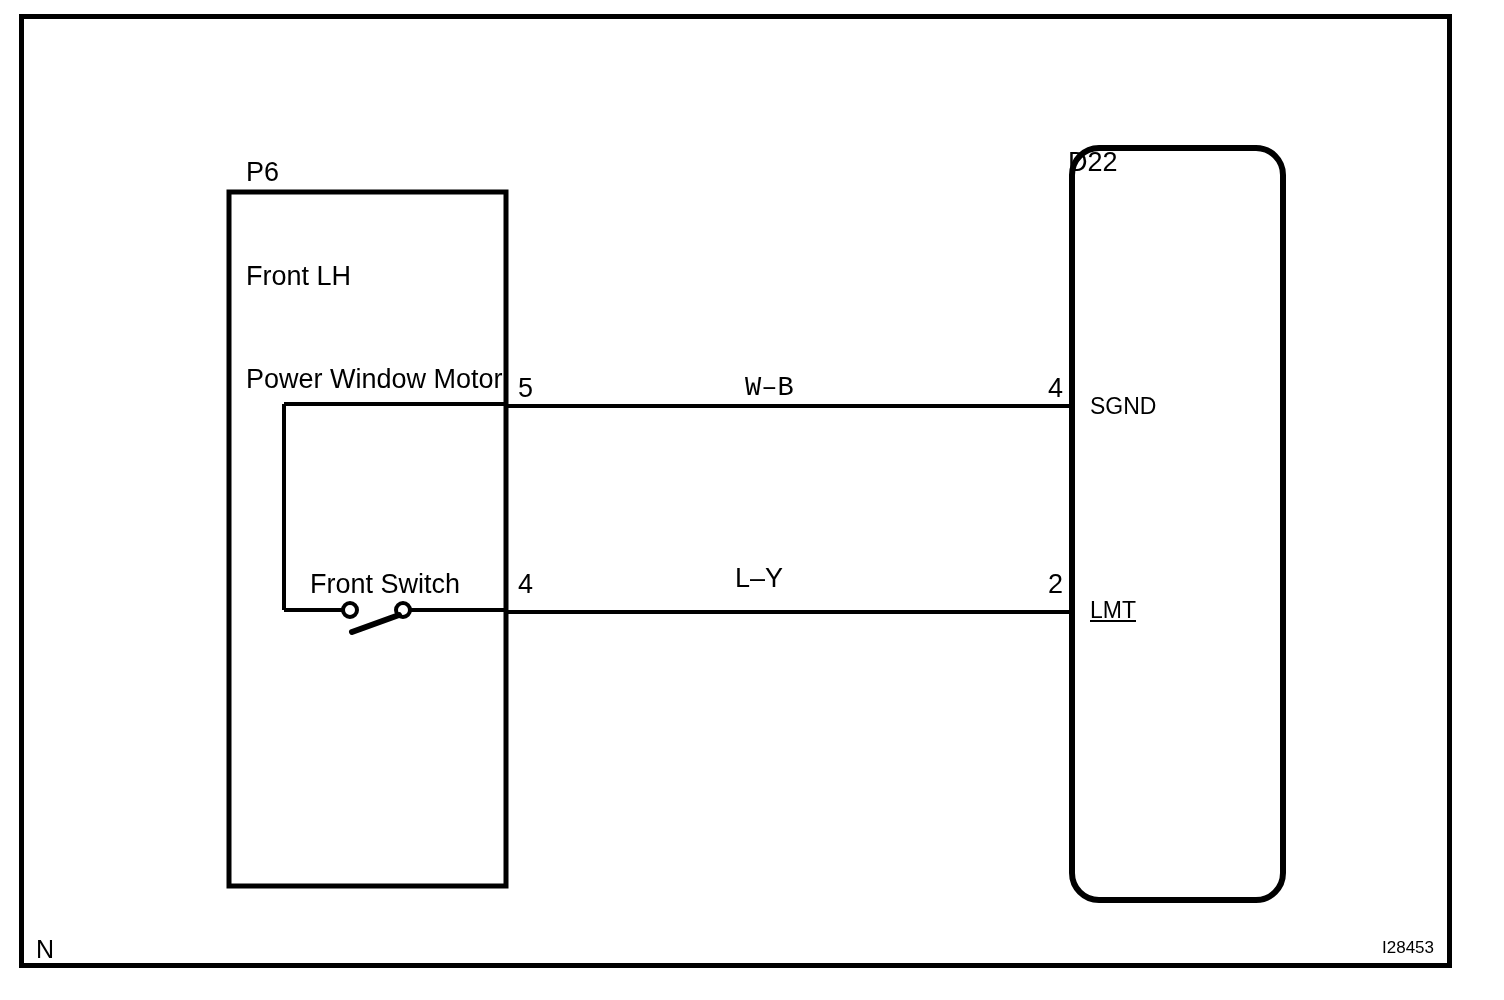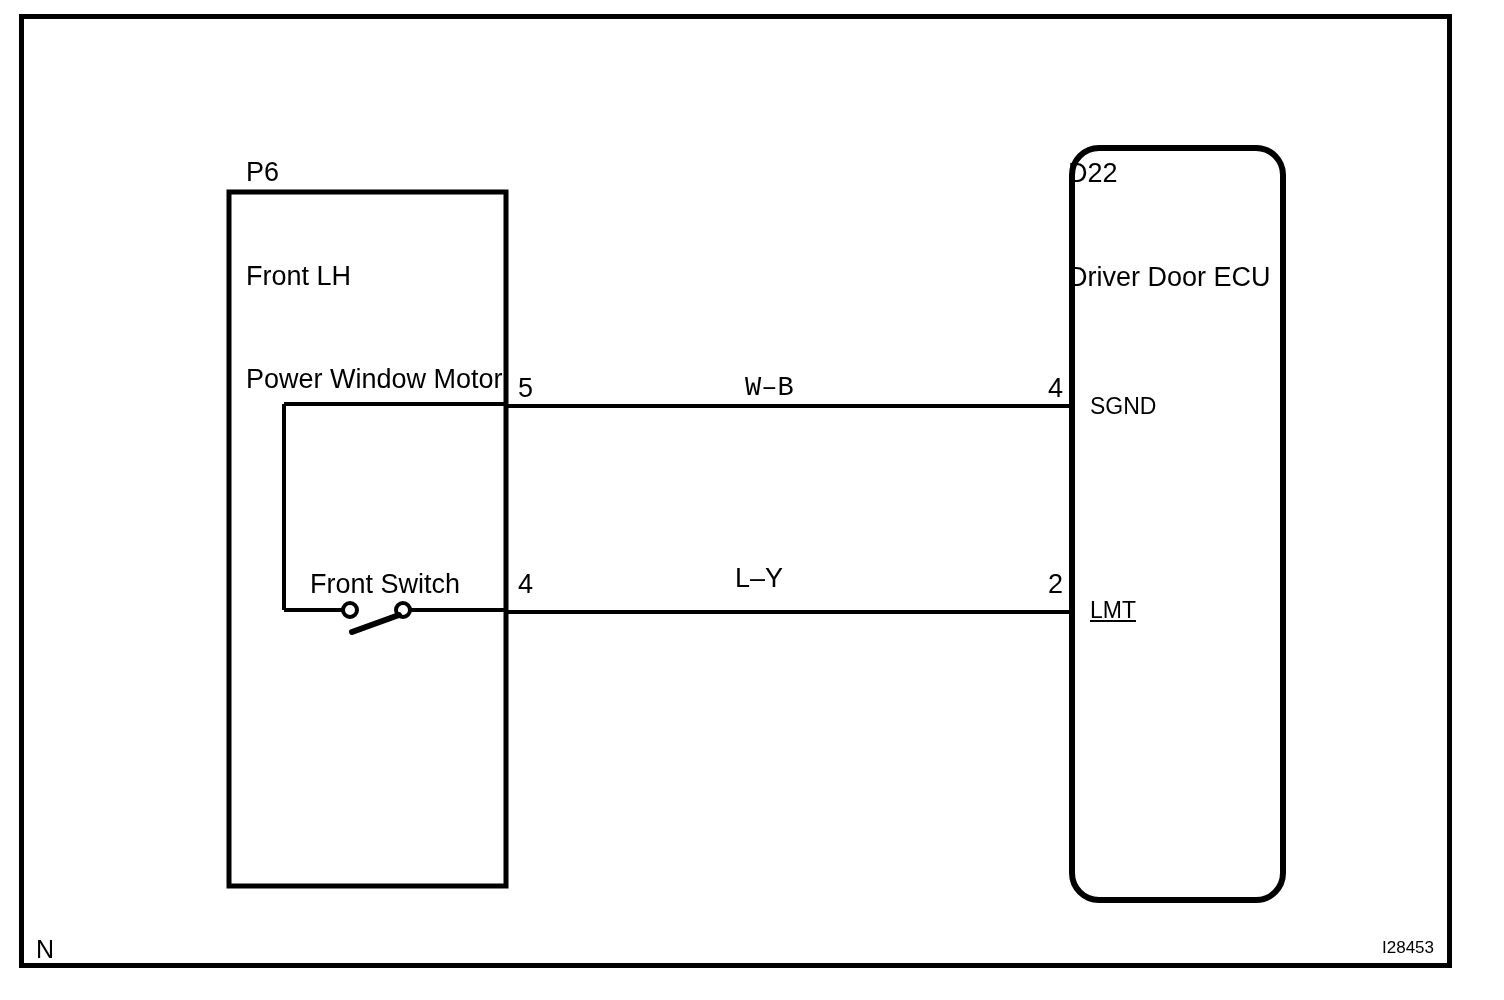--- a/index.html
+++ b/index.html
@@ -95,23 +95,22 @@
 
     <rect x="1072" y="148" width="211" height="752" rx="27" ry="27" fill="none" stroke="#000000" stroke-width="6"></rect>
   </svg>
 
   <div class="lbl lbl-block" style="left:246px; top:86px;">
     <div>P6</div>
     <div>Front LH</div>
     <div>Power Window Motor</div>
   </div>
 
-  <div class="lbl lbl-block" style="left:1068px; top:87px;">
+  <div class="lbl lbl-block" style="left:1068px; top:76px;">
     <div>D22</div>
-    <div>Driver Door ECU</div>
   </div>
 
   <div class="lbl pin" style="left:518px; top:371px;">5</div>
   <div class="lbl wirecode" style="left:745px; top:371px;font-family:Liberation Mono, monospace;">W–B</div>
   <div class="lbl pin" style="left:1048px; top:371px;">4</div>
   <div class="lbl signal" style="left:1090px; top:392px;">SGND</div>
 
   <div class="lbl pin" style="left:518px; top:567px;">4</div>
   <div class="lbl wirecode" style="left:735px; top:561px;">L–Y</div>
   <div class="lbl pin" style="left:1048px; top:567px;">2</div>

